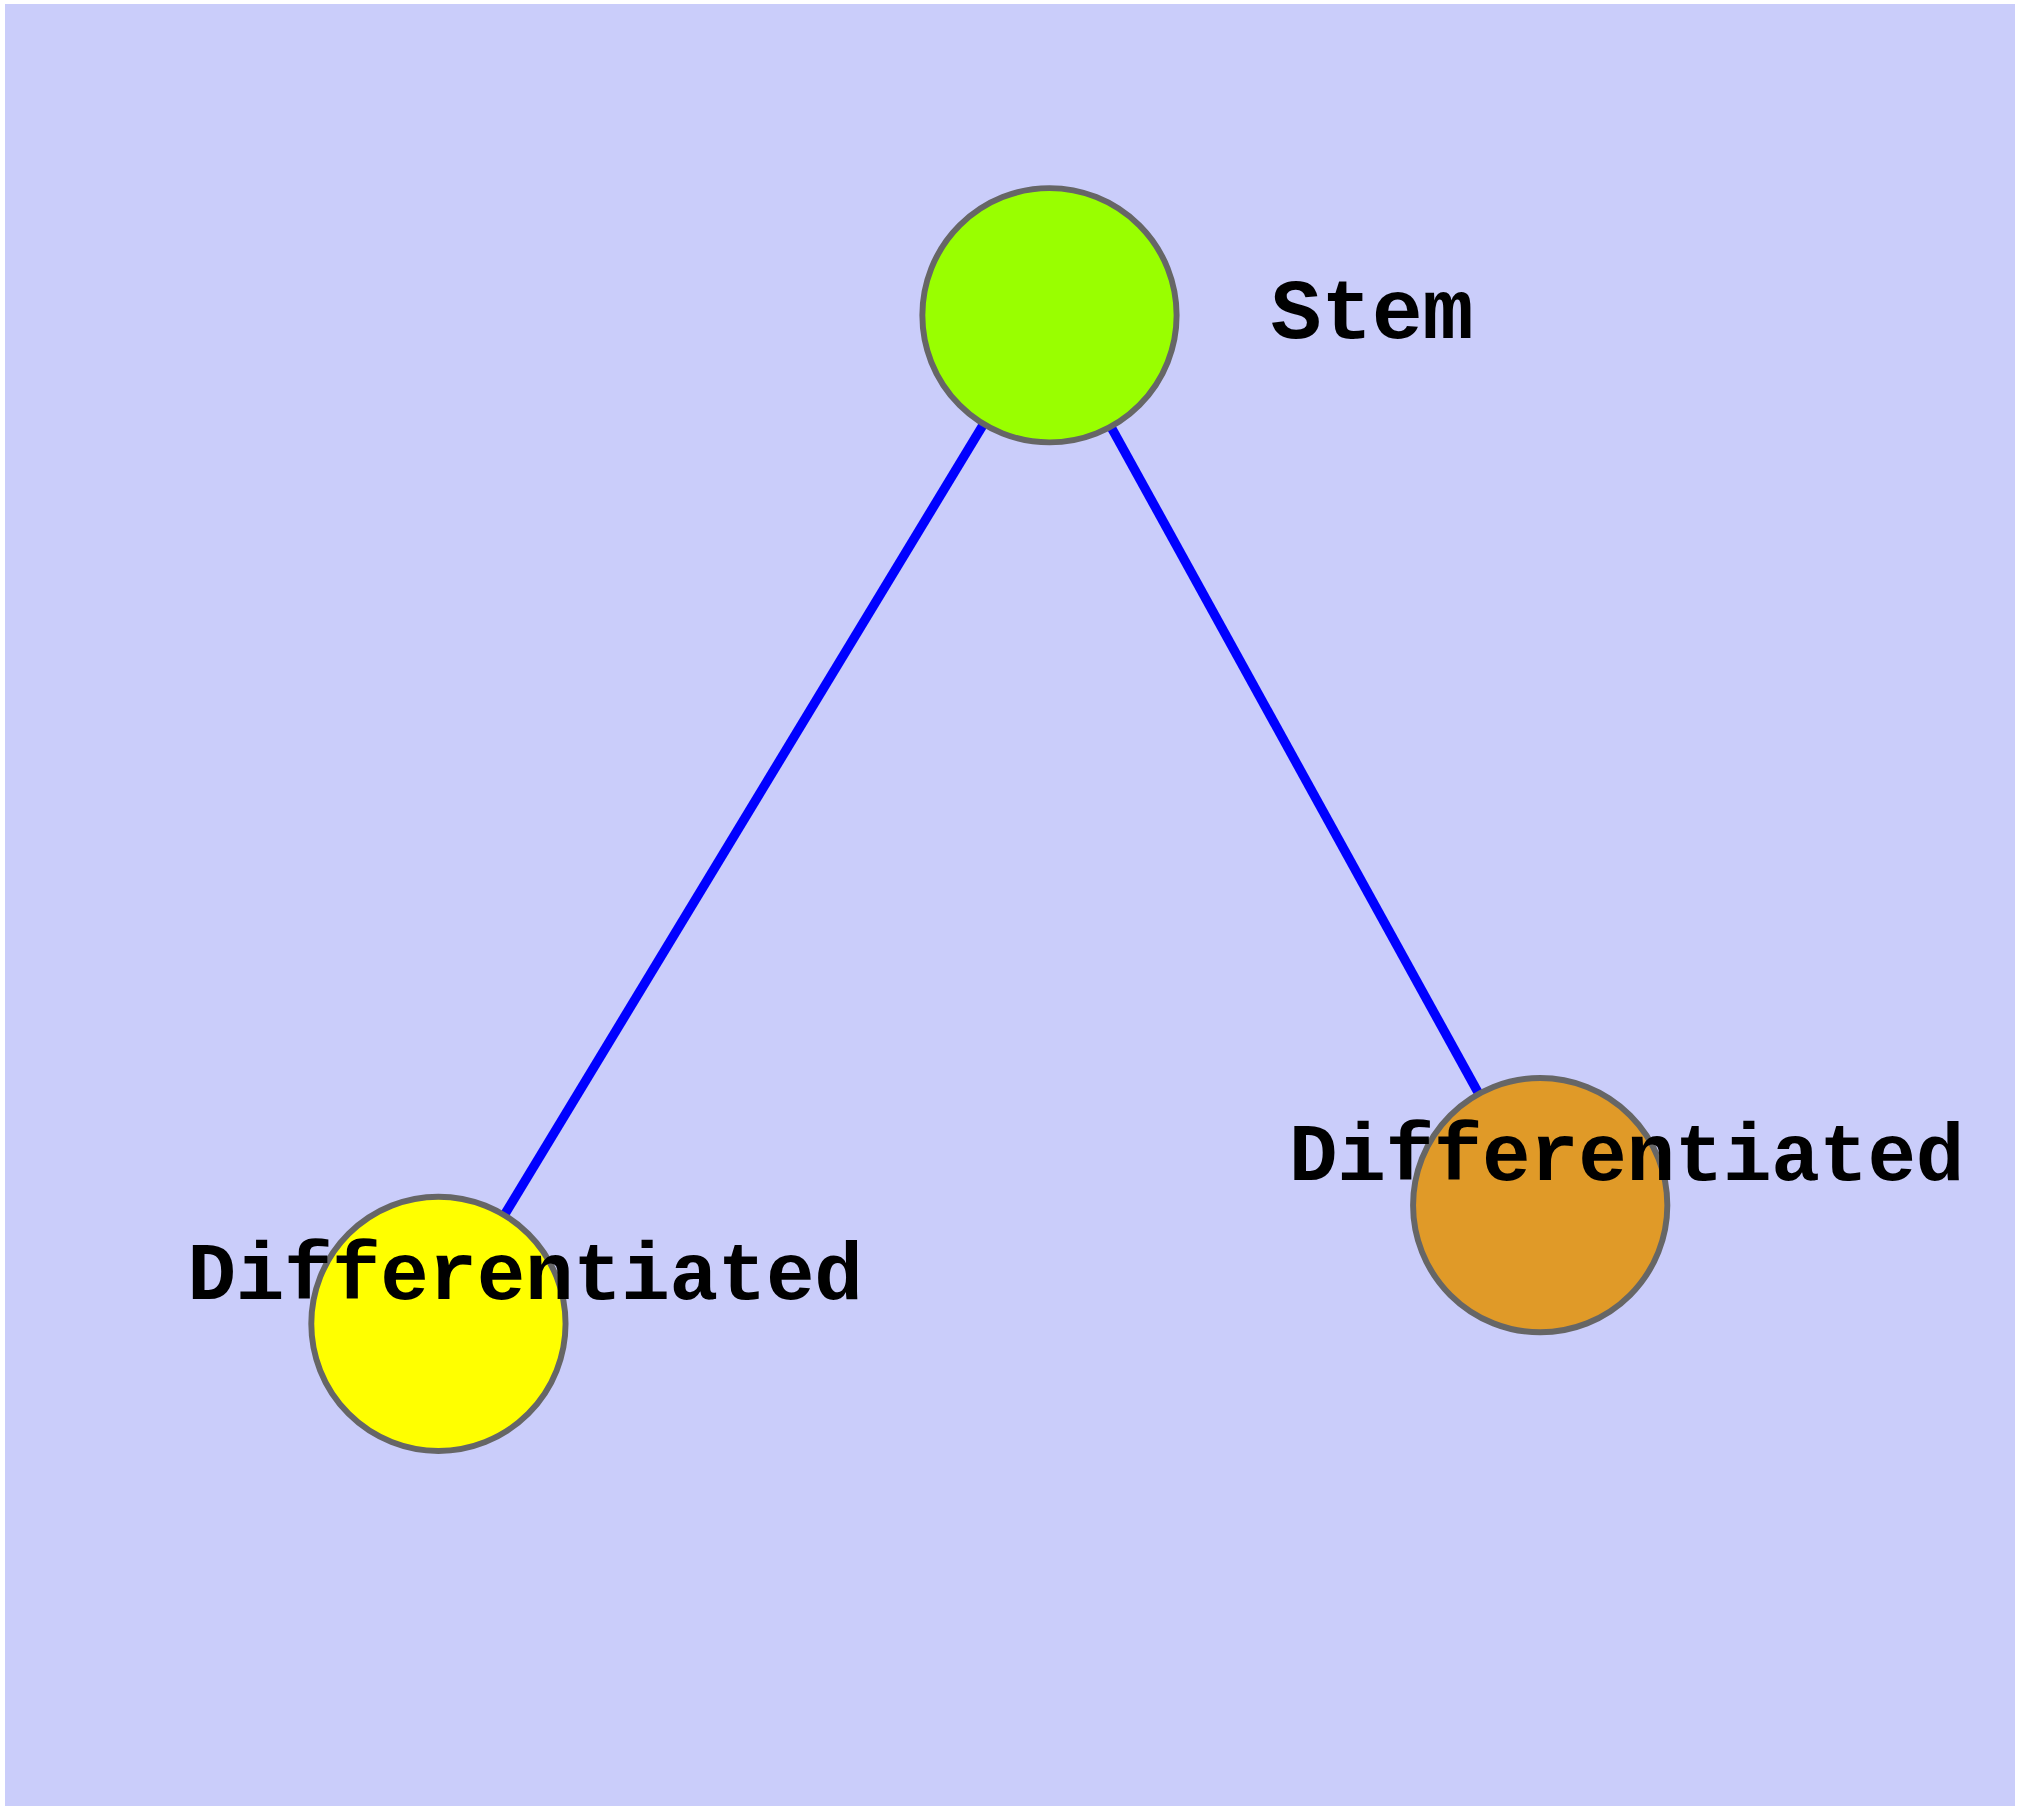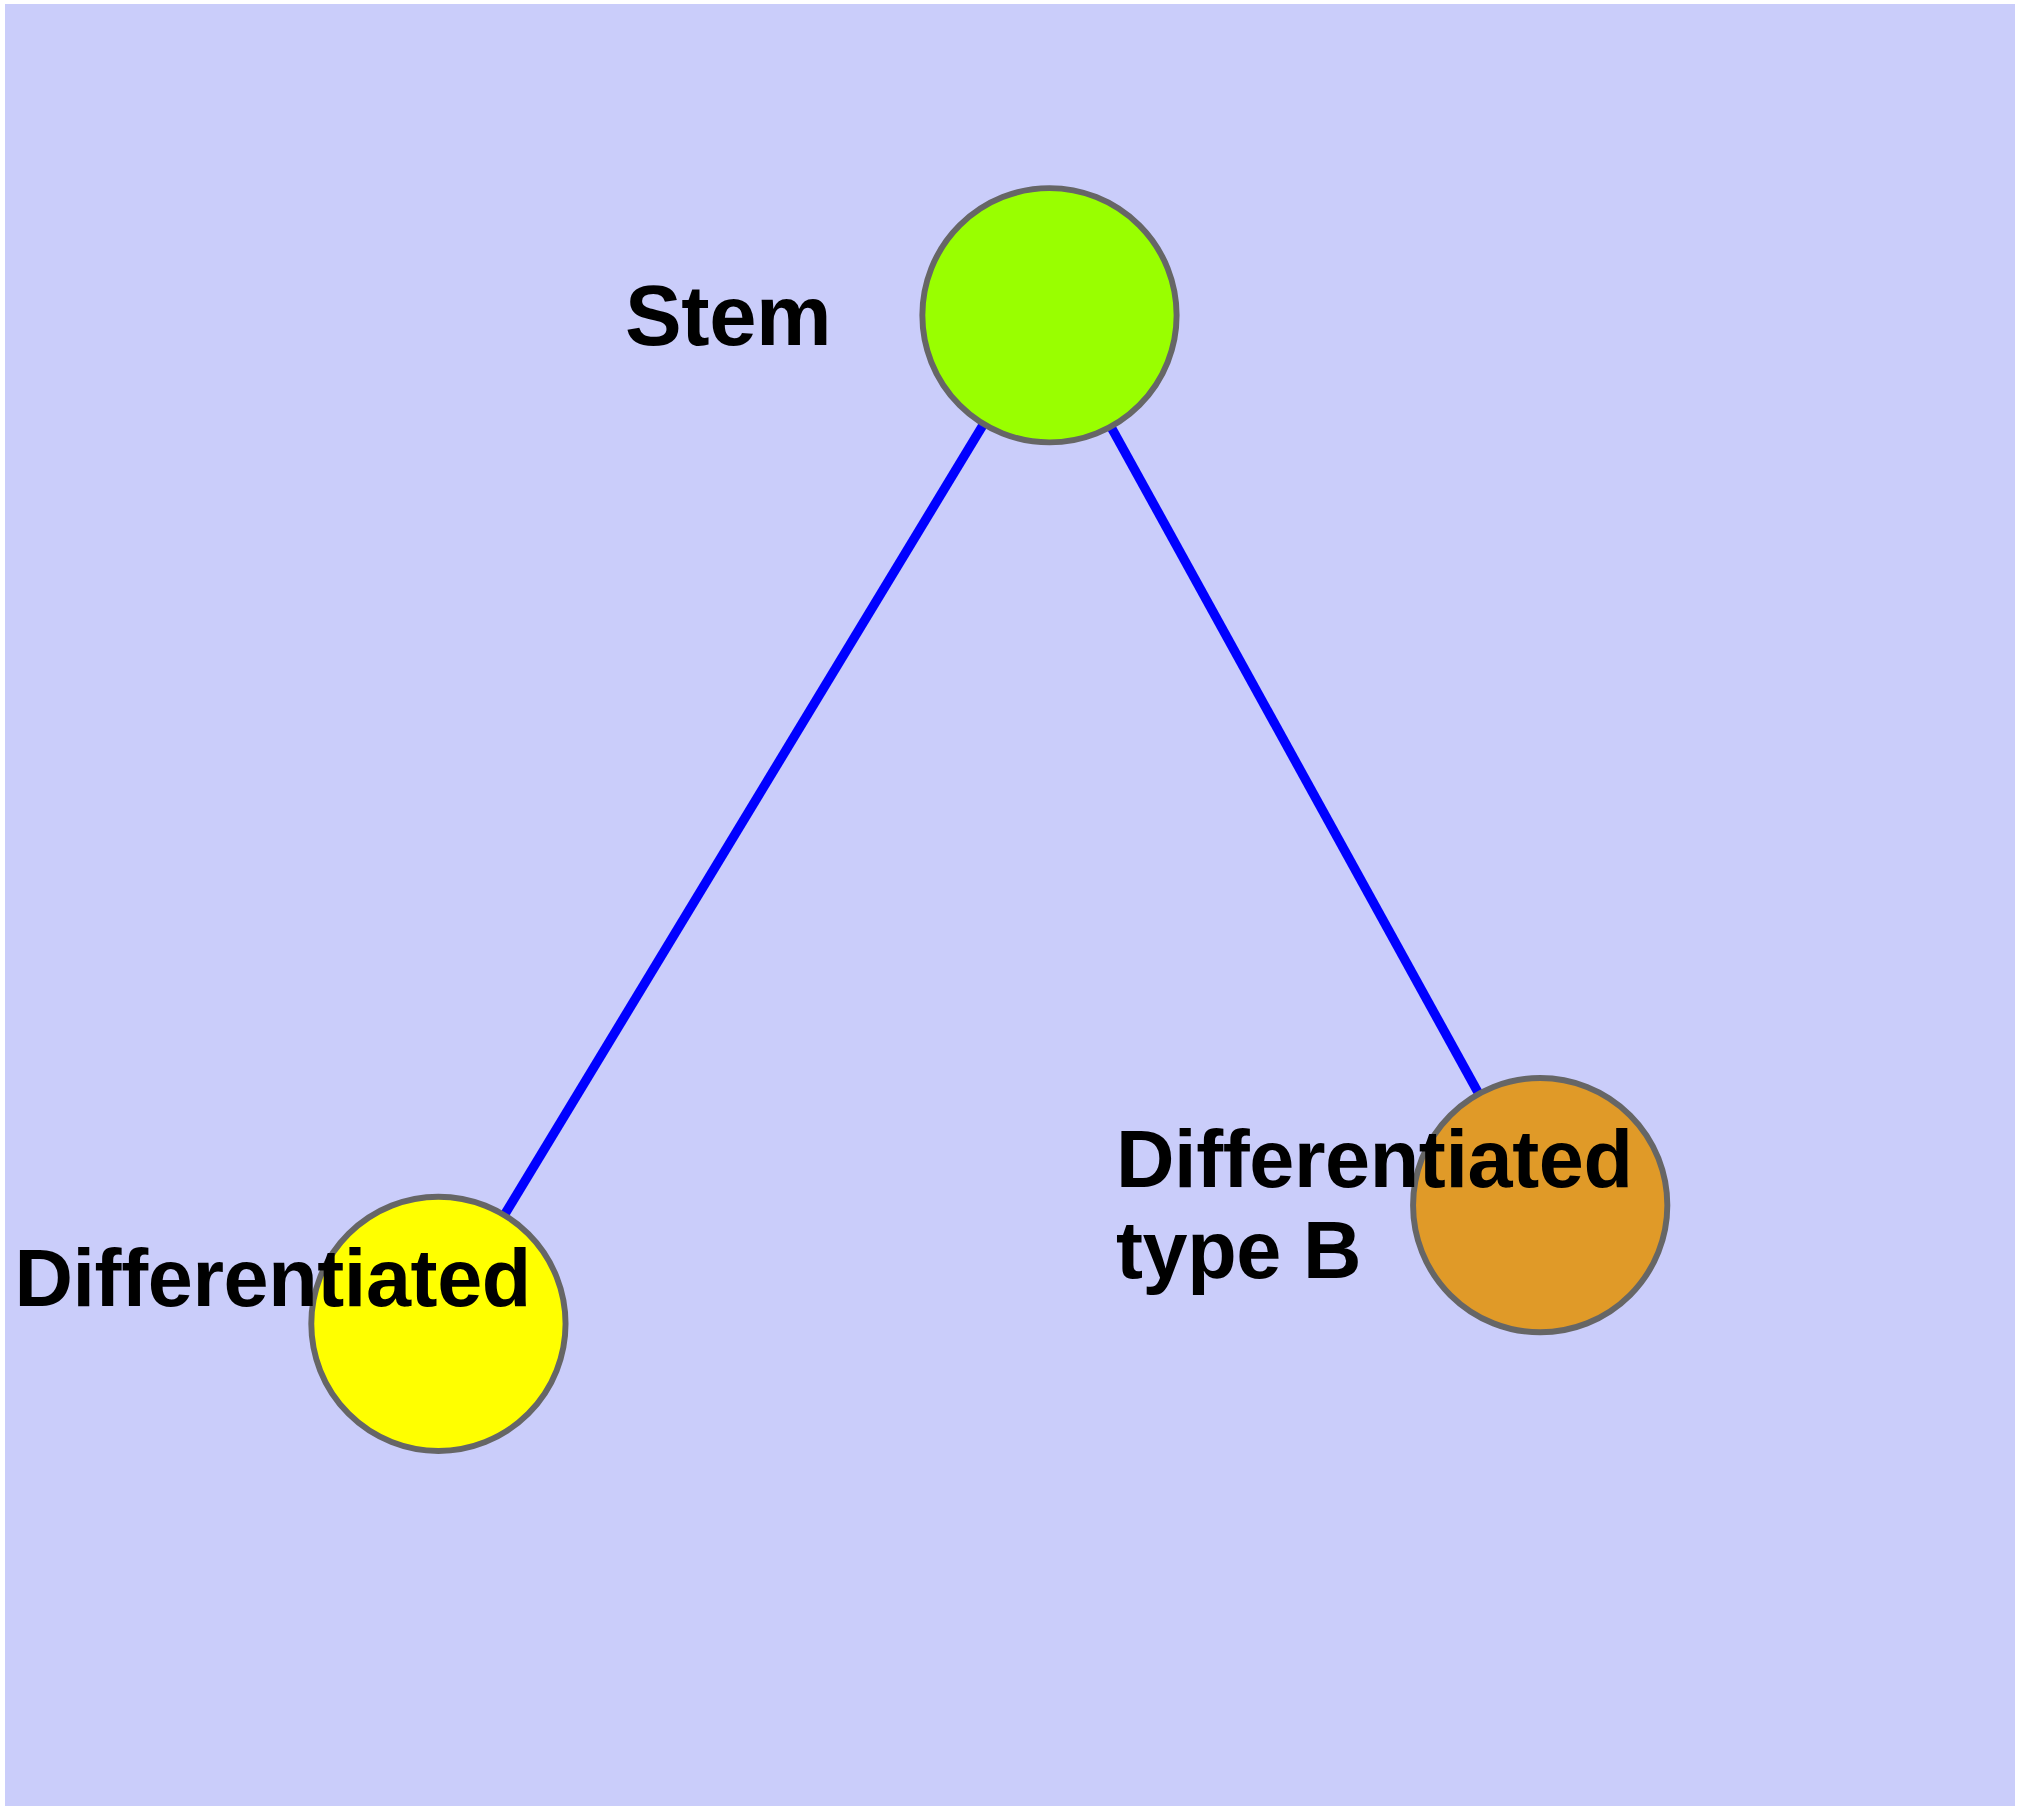--- a/index.html
+++ b/index.html
@@ -36,23 +36,23 @@
     stroke-width: 11;
     stroke-linecap: butt;
     fill: none;
   }
   .node-circle {
     stroke: #666666;
     stroke-width: 7;
   }
   .node-label {
     position: absolute;
-    text-align: left;
+    text-align: right;
     color: #000000;
-    font-family: Liberation Sans, sans-serif;
+    font-family: Liberation Mono, monospace;
     font-weight: bold;
     font-size: 81px;
     line-height: 1.12;
     white-space: nowrap;
     letter-spacing: -0.4px;
     pointer-events: none;
   }
   .node-label.stem {
     font-size: 85px;
   }
@@ -80,17 +80,16 @@
   <div class="node-label stem" style="left: 625px; top: 268px; width: 848px; color: rgb(0, 0, 0);">
     <div>Stem</div>
   </div>
 
   <div class="node-label" style="left: 14.4px; top: 1233px; width: 848px; color: rgb(0, 0, 0);">
     <div>Differentiated</div>
   </div>
 
   <div class="node-label" style="left: 1116px; top: 1114px; width: 848px; color: rgb(0, 0, 0);">
     <div>Differentiated</div>
-    <div>type B</div>
   </div>
 
 </div>
 
 
 </body></html>

